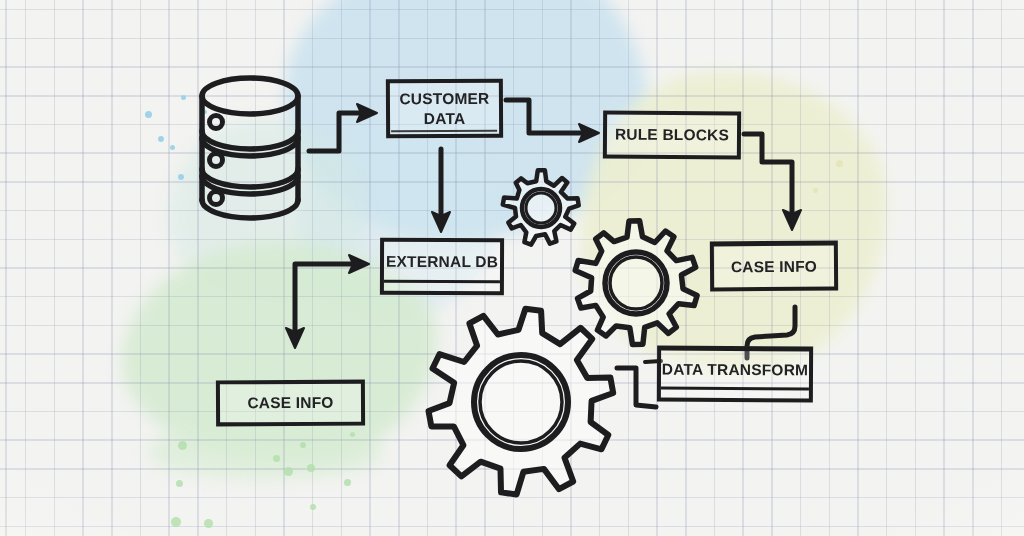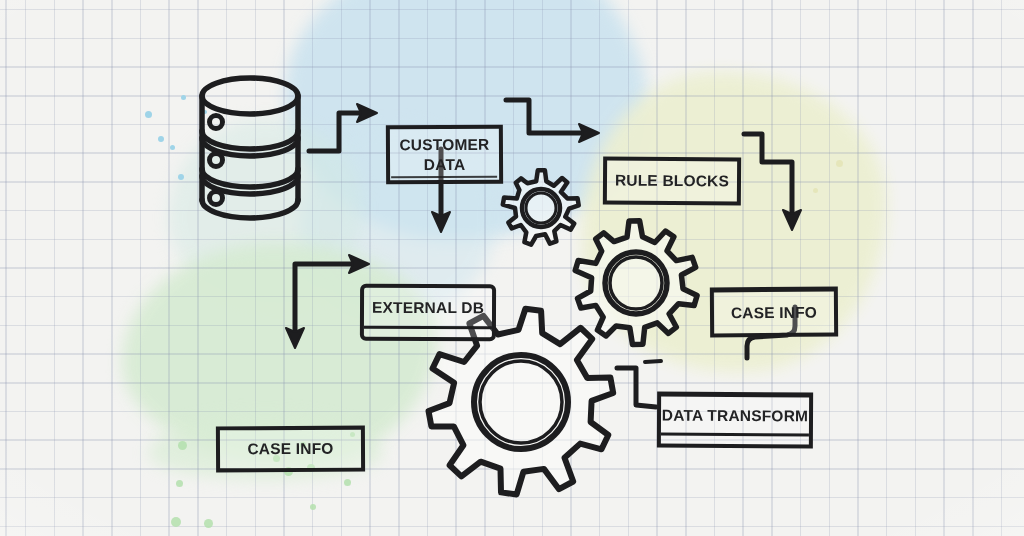--- a/index.html
+++ b/index.html
@@ -28,25 +28,25 @@
   }
   .dot{position:absolute;border-radius:50%;}
   .dot.blue{background:#9fd4e8;}
   .dot.green{background:#b3dfad;opacity:.85;}
   .dot.yellow{background:#e4e4b4;opacity:.8;}
   #art{position:absolute;left:0;top:0;}
   .node{
     position:absolute;display:flex;align-items:center;justify-content:center;
     border:4px solid #1d1d1f;background:rgba(255,255,255,.22);
     color:#232325;font-weight:bold;font-size:15.5px;letter-spacing:.2px;
-    text-align:center;line-height:1.25;box-sizing:border-box;margin-top:46px;
+    text-align:center;line-height:1.25;box-sizing:border-box;
   }
   .node.customer-data{left:386px;top:79px;width:117px;height:59px;transform:rotate(-.3deg);padding:0 6px;}
   .node.rule-blocks{left:603px;top:111px;width:138px;height:48px;border-width:4.5px;transform:rotate(.4deg);justify-content:center;}
-  .node.external-db{left:360px;top:238px;width:136px;height:57px;transform:rotate(.2deg);padding-bottom:10px;border-radius:6px;}
+  .node.external-db{left:380px;top:238px;width:124px;height:57px;transform:rotate(.2deg);padding-bottom:10px;}
   .node.case-info-right{left:710px;top:241px;width:128px;height:50px;transform:rotate(-.4deg);border-top-width:5px;}
   .node.data-transform{left:657px;top:346px;width:156px;height:56px;transform:rotate(.3deg);border-top-width:5px;padding-bottom:9px;}
   .node.case-info-left{left:216px;top:380px;width:149px;height:46px;transform:rotate(-.3deg);}
   .node.external-db::after,.node.data-transform::after{
     content:"";position:absolute;left:0;right:0;bottom:8px;height:3px;background:#1d1d1f;
   }
   .node.customer-data::after{
     content:"";position:absolute;left:1px;right:2px;bottom:2px;height:2px;background:#1d1d1f;opacity:.85;
   }
 </style>

